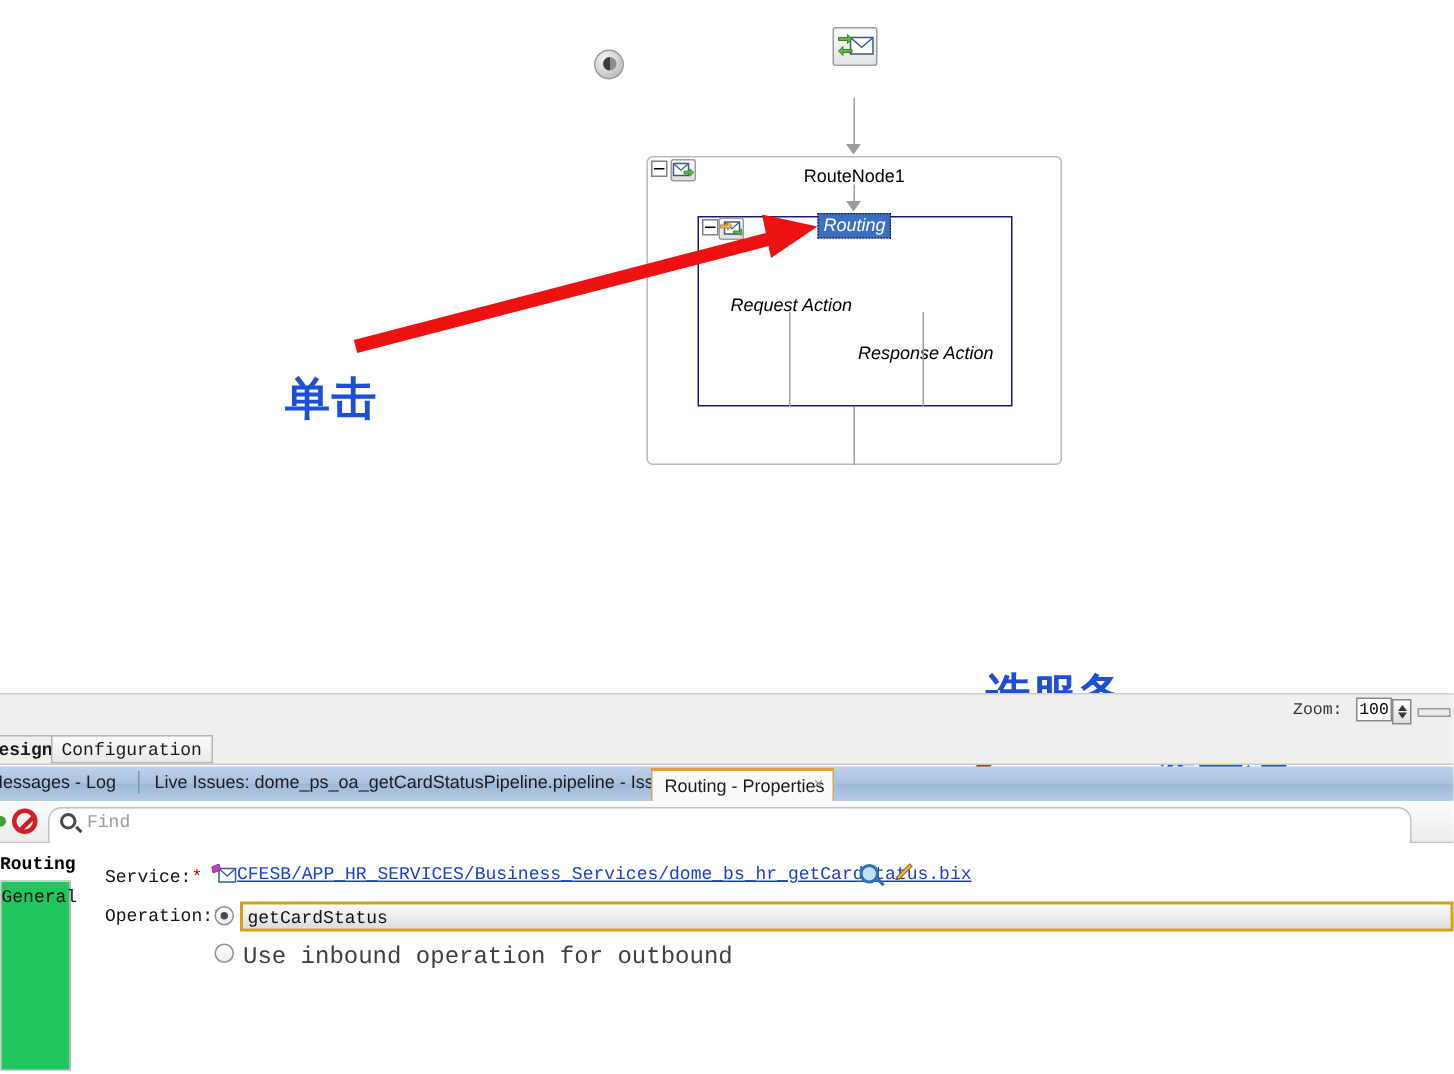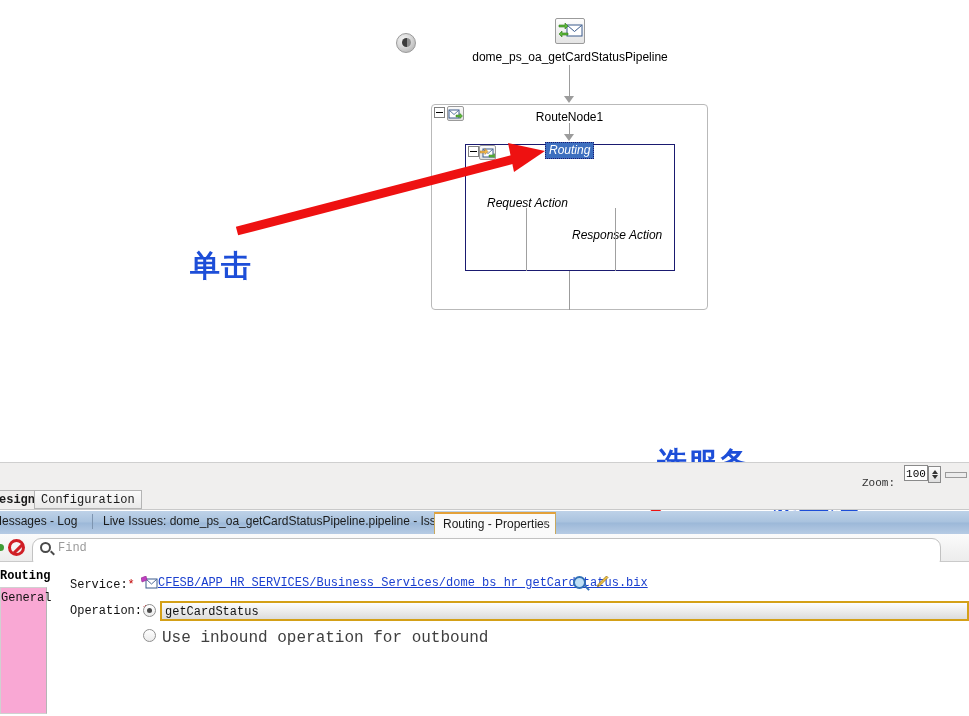--- a/index.html
+++ b/index.html
@@ -177,21 +177,21 @@
   #zoombar {
     position: absolute;
     left: 0; top: 462px;
     width: 969px; height: 26px;
     background: #f0efee;
     border-top: 1px solid #cfcfcf;
     box-sizing: border-box;
   }
   .zoom-label {
     position: absolute;
-    right: 74px; top: 14px;
+    right: 74px; top: 5px;
     font-size: 11px;
     font-family: "Liberation Mono", monospace;
     color: #333;
   }
   .zoom-input {
     position: absolute;
     right: 41px; top: 2px;
     width: 24px; height: 16px;
     border: 1px solid #8a8a8a;
     background: #ffffff;
@@ -394,21 +394,21 @@
     font-weight: bold;
     color: #000;
     white-space: nowrap;
   }
   .prop-sidebar-item {
     position: absolute;
     left: 10px; top: 25px;
     width: 47px; height: 127px;
     border: 1px solid #d0d0d0;
     border-right-color: #b5b5b5;
-    background: #f9a8d4;
+    background: #22c55e;
     font-size: 12px;
     font-family: "Liberation Mono", monospace;
     color: #111;
     padding: 3px 0 0 0;
     box-sizing: border-box;
     white-space: nowrap;
   }
 
   .field-label {
     position: absolute;
@@ -504,21 +504,20 @@
   <div class="back-btn"></div>
 
   <div class="pipeline-icon">
     <svg width="26" height="23" viewBox="0 0 26 23">
       <rect x="9" y="5" width="15" height="11" fill="#ffffff" stroke="#3a5a8c" stroke-width="1"></rect>
       <path d="M9.5 5.5 L16.5 11.5 L23.5 5.5" fill="none" stroke="#3a5a8c" stroke-width="1"></path>
       <path d="M1 5 L7 5 L7 3 L10 6 L7 9 L7 7 L1 7 Z" fill="#5db83a" stroke="#2e7a18" stroke-width="0.6"></path>
       <path d="M10 13 L4 13 L4 11 L1 14 L4 17 L4 15 L10 15 Z" fill="#5db83a" stroke="#2e7a18" stroke-width="0.6"></path>
     </svg>
   </div>
-  <div class="pipeline-label">dome_ps_oa_getCardStatusPipeline</div>
 
   <div class="vline" style="left:569px; top:65px; height:32px;"></div>
   <div class="arrowhead-down" style="left:564px; top:96px;"></div>
 
   <div class="route-node">
     <div class="route-node-title">RouteNode1</div>
   </div>
   <div class="collapse-box" style="left:434px; top:107px;"></div>
   <div class="node-icon" style="left:447px; top:106px;">
     <svg width="15" height="13" viewBox="0 0 15 13">

